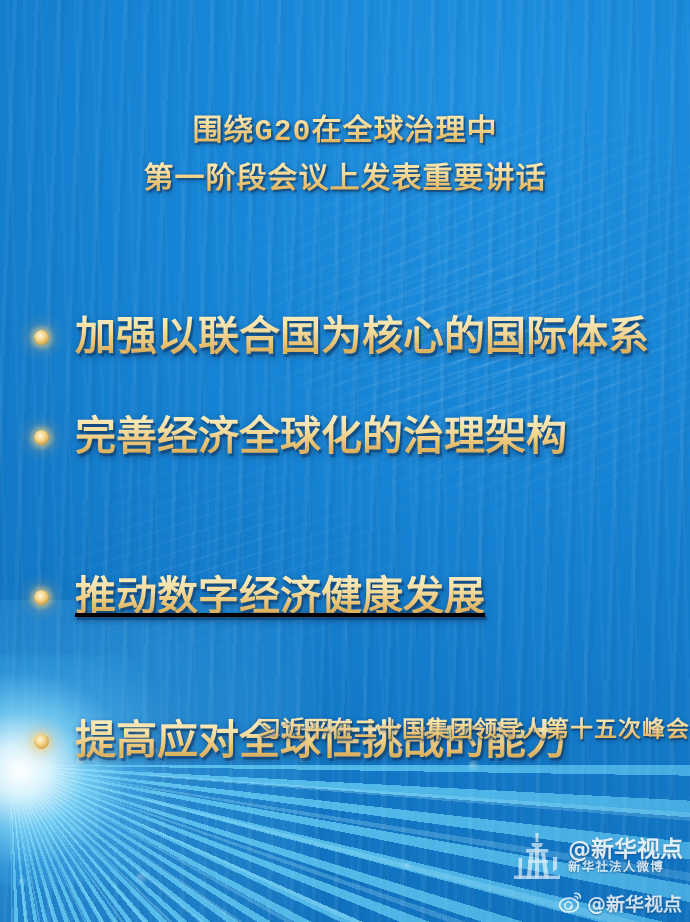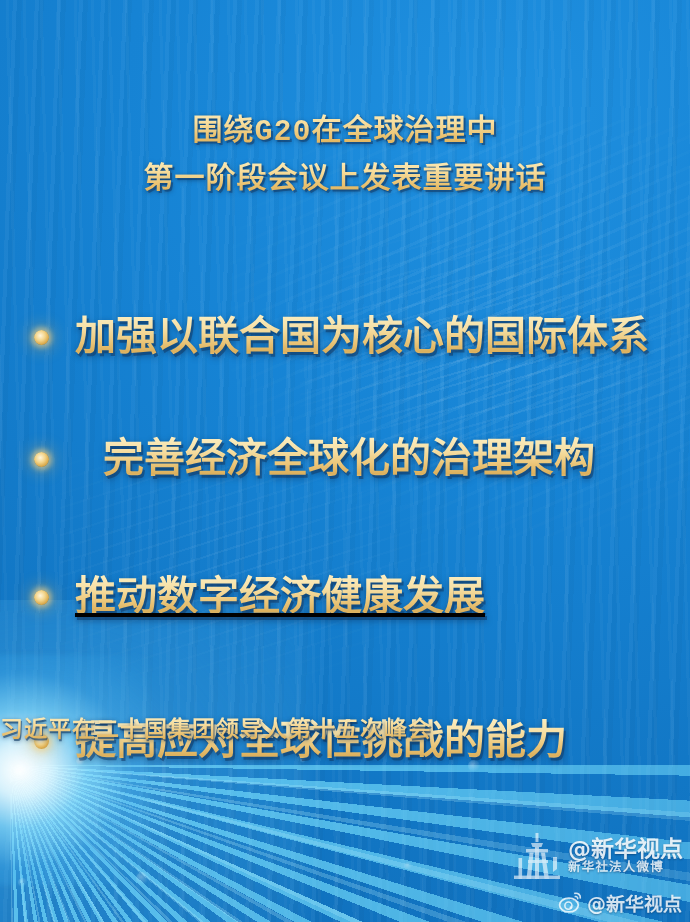--- a/index.html
+++ b/index.html
@@ -233,33 +233,33 @@
       #ecc87c 58%,
       #dcb05d 82%,
       #efd79e 100%);
     -webkit-background-clip: text;
     background-clip: text;
     color: transparent;
     -webkit-text-fill-color: transparent;
     filter: drop-shadow(2px 3px 0 rgba(18,58,102,.55)) drop-shadow(0 2px 3px rgba(8,40,80,.45));
   }
   .bullet-row.b1 { top: 0px; }
-  .bullet-row.b2 { top: 48px; gap: 28px; }
+  .bullet-row.b2 { top: 26px; }
   .bullet-row.b3 { top: 112px; text-decoration: underline; }
   .bullet-row.b4 { top: 182px; }
   .bullet-row.b1 .bullet-text { font-size: 41px; }
   .bullet-row.b2 .bullet-text { font-size: 41px; }
   .bullet-row.b3 .bullet-text { font-size: 41px; }
   .bullet-row.b4 .bullet-text { font-size: 41px; }
 
   .footer-block {
     position: absolute;
     top: 712px;
     left: 0; right: 0;
-    text-align: left;
+    text-align: right;
   }
   .footer-line {
     font-family: "DejaVu Serif", "Liberation Serif", serif;
     font-weight: 700;
     font-size: 23px;
     line-height: 33px;
     letter-spacing: 1px;
     white-space: nowrap;
     background: linear-gradient(180deg,
       #fdf1c9 0%,

